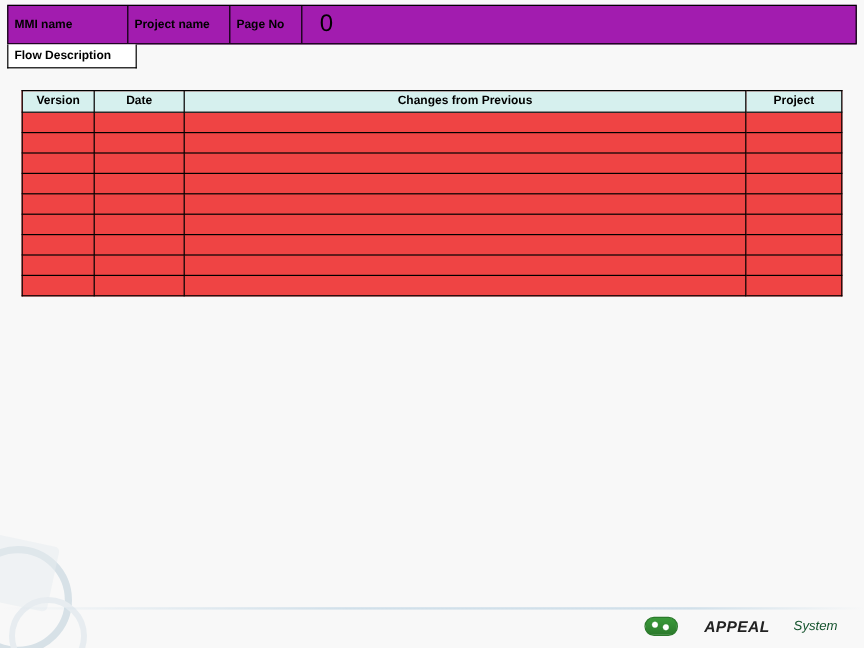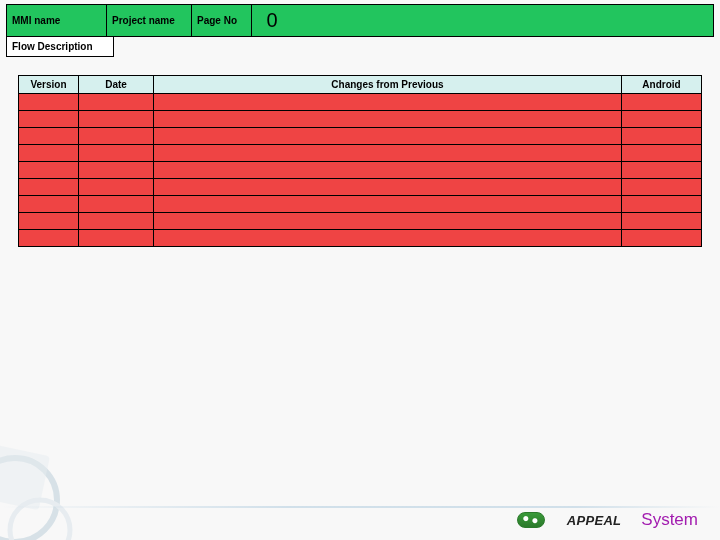--- a/index.html
+++ b/index.html
@@ -24,21 +24,21 @@
     z-index: 0;
     opacity: 0.35;
   }
 
   
   .top {
     position: relative;
     z-index: 2;
     display: flex;
     border: 1px solid #000;
-    background: #22c55e;
+    background: #a21caf;
     margin: 4px 6px 0 6px;
   }
   .top .cell {
     border-right: 1px solid #000;
     padding: 4px 5px;
     display: flex;
     align-items: center;
   }
   .top .hdr-mmi     { width: 100px; font-weight: bold; }
   .top .hdr-title   { flex: 1; }
@@ -119,22 +119,23 @@
     border: 1px solid #2b7a2b;
   }
   .brand .txt-strong {
     font-size: 13px;
     font-weight: 900;
     font-style: italic;
     color: #222;
     letter-spacing: 0.3px;
   }
   .brand .txt-light {
-    font-size: 17px;
-    color: #a21caf;
+    font-size: 11px;
+    font-style: italic;
+    color: #14532d;
     margin-left: -2px;
   }
 </style>
 </head>
 <body>
 
 <svg class="bg-deco" viewBox="0 0 140 160">
   <circle cx="45" cy="90" r="42" fill="none" stroke="#9bb8c9" stroke-width="6"></circle>
   <circle cx="70" cy="120" r="30" fill="none" stroke="#c8d8e2" stroke-width="5"></circle>
   <rect x="20" y="40" width="55" height="55" rx="4" fill="#c8d8e2" opacity="0.5" transform="rotate(12 47 67)"></rect>
@@ -148,21 +149,21 @@
 </div>
 
 <div class="flowdesc">Flow Description</div>
 
 <table class="rev-table">
   <thead>
     <tr>
       <th class="col-ver">Version</th>
       <th class="col-date">Date</th>
       <th class="col-chg">Changes from Previous</th>
-      <th class="col-auth">Android</th>
+      <th class="col-auth">Project</th>
     </tr>
   </thead>
   <tbody id="rev-body">
       <tr>
         <td class="col-ver"></td>
         <td class="col-date"></td>
         <td class="col-chg chg"></td>
         <td class="col-auth"></td>
       </tr>
       <tr>

